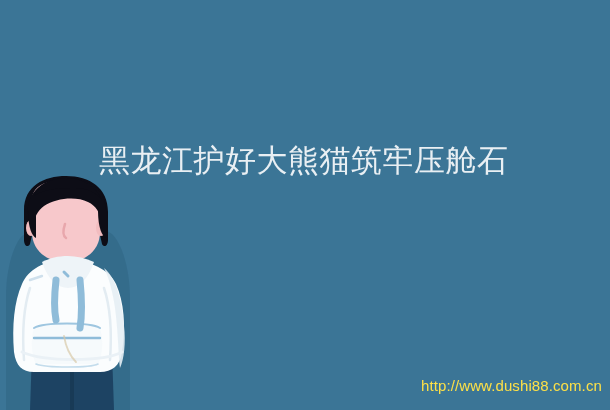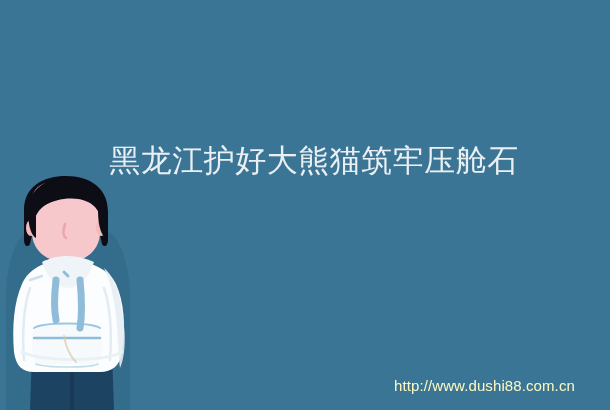--- a/index.html
+++ b/index.html
@@ -11,46 +11,45 @@
   body {
     font-family: "Liberation Sans", "DejaVu Sans", sans-serif;
   }
 
   .banner {
     position: relative;
     width: 610px;
     height: 410px;
     background: #3b7596;
     overflow: hidden;
-    text-align: center;
   }
 
   
   .headline {
     position: absolute;
     left: 99px;
     top: 142px;
     width: 430px;
     font-size: 31px;
     line-height: 38px;
     letter-spacing: 0.5px;
     color: #e9eff3;
     white-space: nowrap;
     font-weight: 400;
     font-family: "Liberation Sans", "DejaVu Sans", sans-serif;
   }
 
   
   .watermark {
     position: absolute;
-    left: 394px;
+    left: 421px;
     top: 377px;
     font-size: 15px;
     line-height: 18px;
-    color: #fef9c3;
+    color: #fde047;
     letter-spacing: 0.1px;
     white-space: nowrap;
     font-family: "Liberation Sans", "DejaVu Sans", sans-serif;
   }
 
   
   .illustration {
     position: absolute;
     left: 0px;
     top: 176px;

